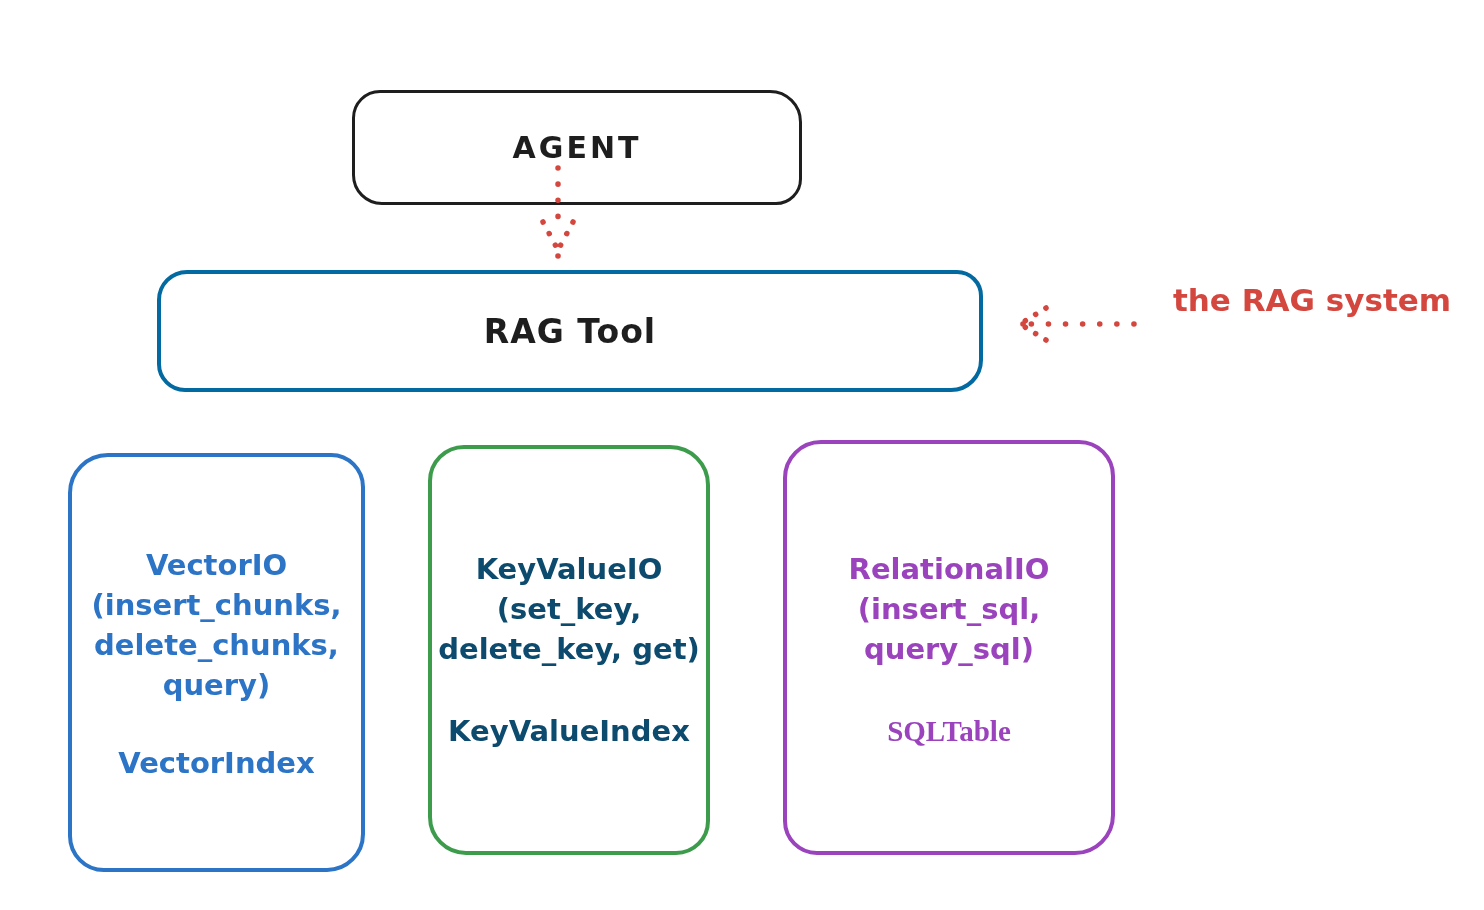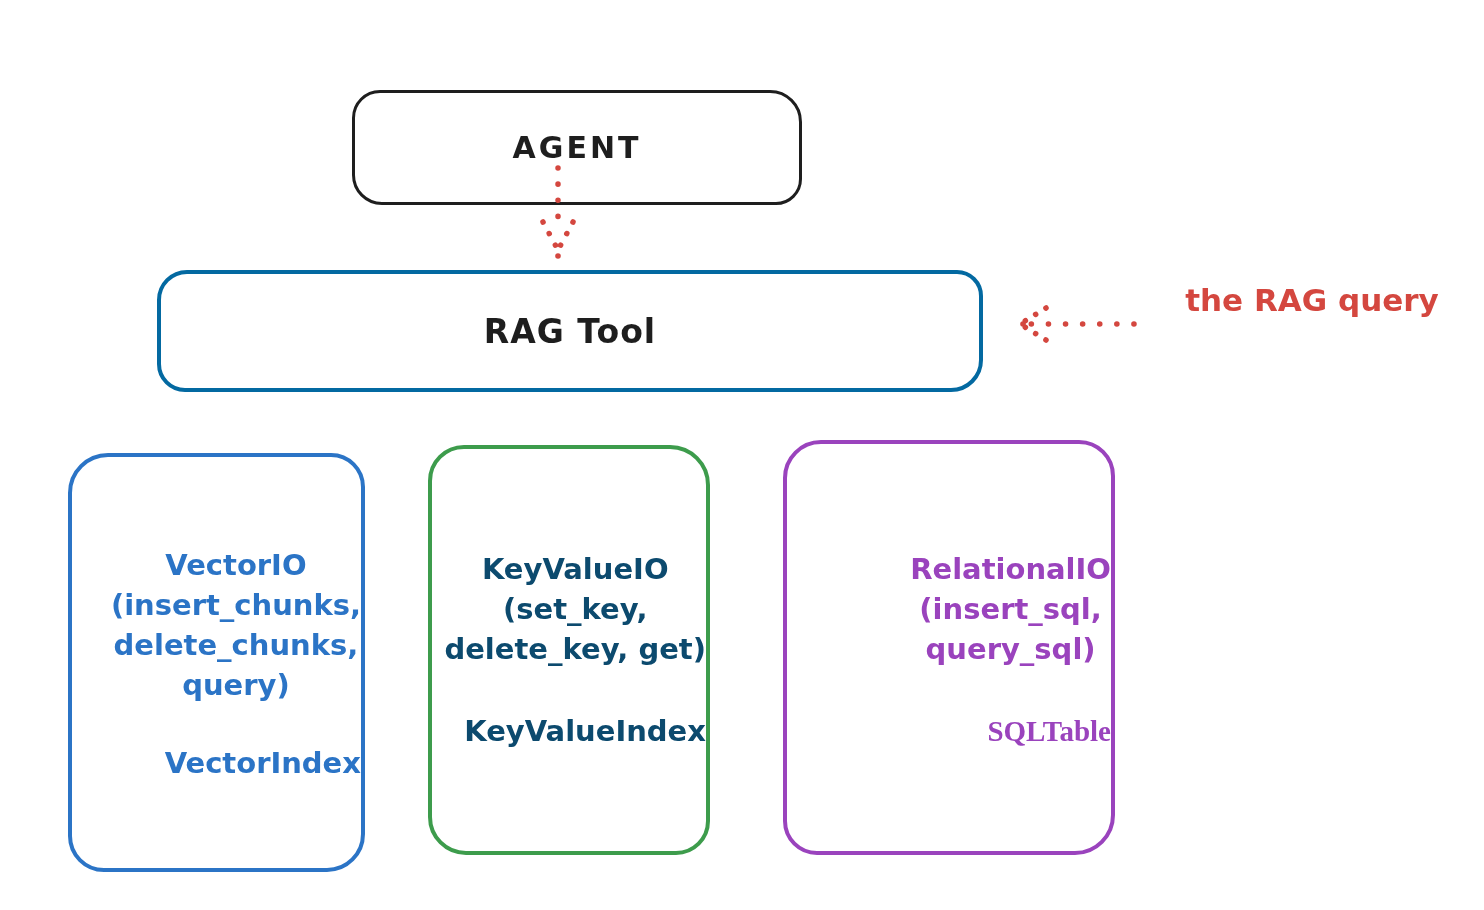--- a/index.html
+++ b/index.html
@@ -34,21 +34,21 @@
   }
   
   .storage {
     position: absolute;
     background: #ffffff;
     border-width: 4px;
     border-style: solid;
     box-sizing: border-box;
     display: flex;
     flex-direction: column;
-    align-items: flex-end;
+    align-items: center;
     text-align: center;
     font-weight: 600;
     font-size: 29px;
     line-height: 40px;
   }
   .storage .methods { white-space: pre-line; }
   .storage-vector {
     left: 68px; top: 453px; width: 297px; height: 419px;
     border-color: #2b74c6; color: #2b74c6;
     border-radius: 40px 34px 38px 36px;
@@ -104,21 +104,21 @@
   </div>
 
   <svg class="arrow-left" width="134" height="52" viewBox="0 0 134 52" fill="none">
     <line x1="126" y1="27" x2="20" y2="27" stroke="#d4473f" stroke-width="5.5" stroke-linecap="round" stroke-dasharray="0.1 17"></line>
     <path d="M38 11 L12 27" stroke="#d4473f" stroke-width="5.5" fill="none" stroke-linecap="round" stroke-dasharray="0.1 12"></path>
     <path d="M38 43 L12 27" stroke="#d4473f" stroke-width="5.5" fill="none" stroke-linecap="round" stroke-dasharray="0.1 12"></path>
     <circle cx="15" cy="27" r="2.8" fill="#d4473f"></circle>
   </svg>
 
   <div class="annotation">
-    <div>the RAG query</div>
+    <div>the RAG system</div>
   </div>
 
   <div class="storage storage-vector">
     <div class="methods">VectorIO
 (insert_chunks,
 delete_chunks,
 query)</div>
     <div class="index-label">VectorIndex</div>
   </div>
 

